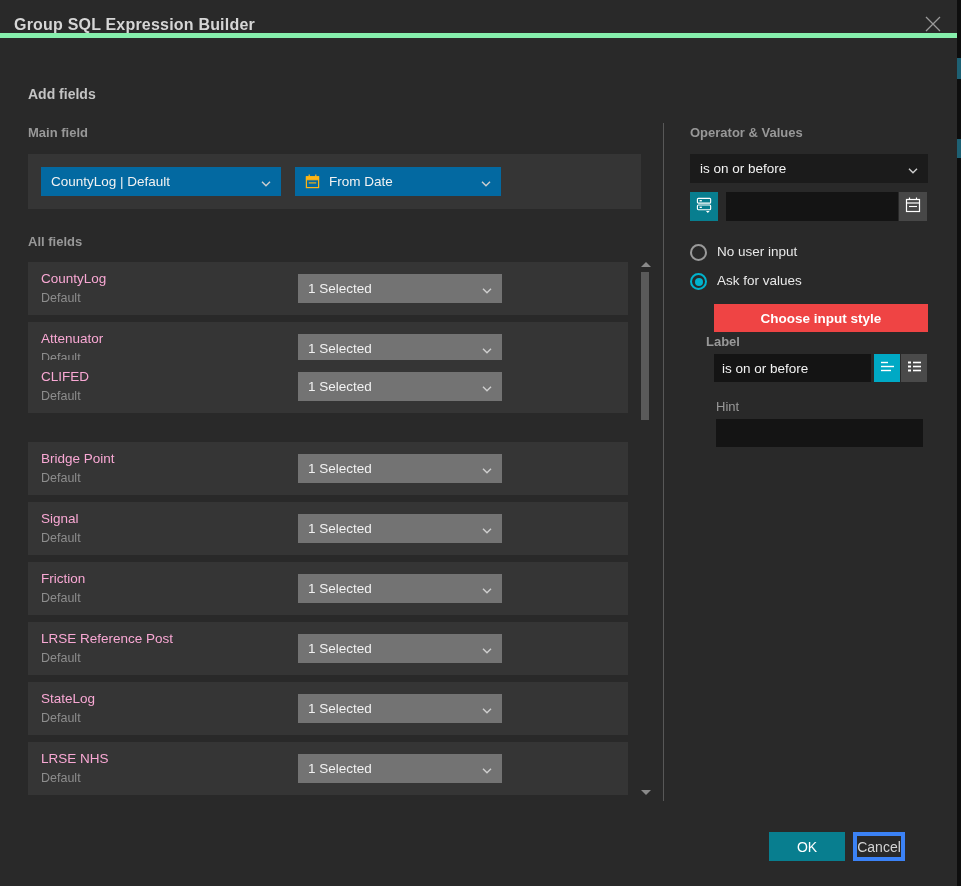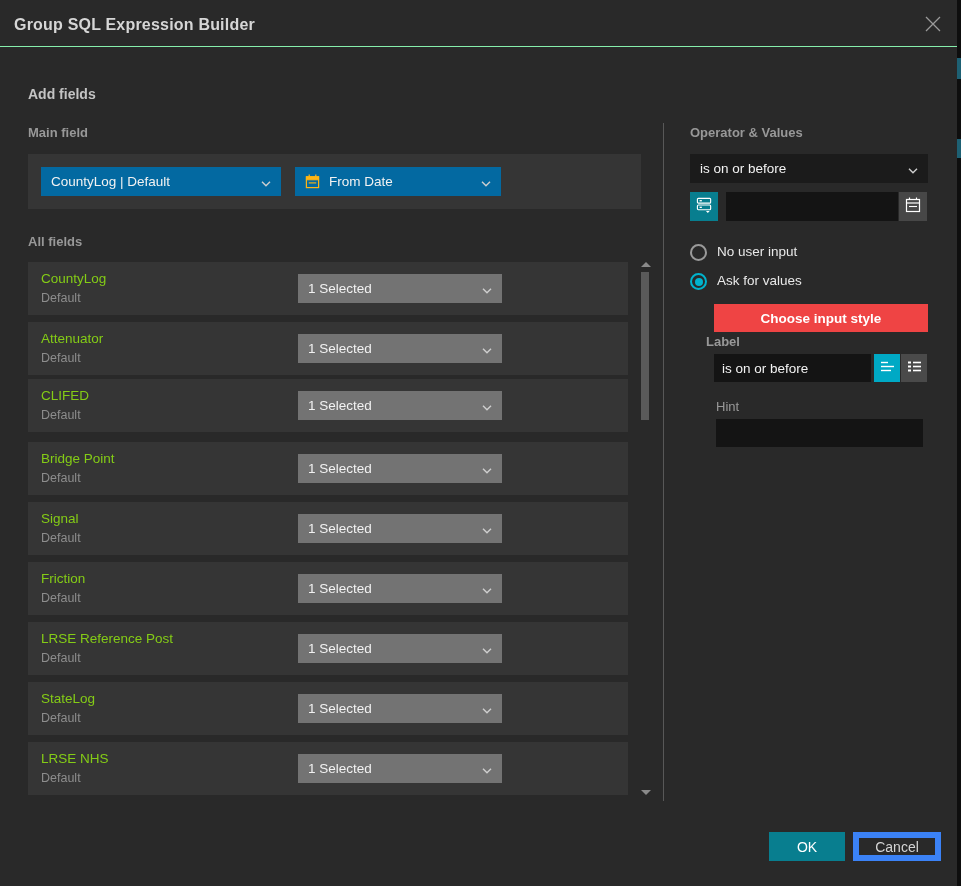--- a/index.html
+++ b/index.html
@@ -12,38 +12,38 @@
     color:#e6e6e6;
   }
 
   
   .edge-strip { position:absolute; right:0; top:0; width:4px; height:100%; background:#0e0e0e; z-index:5; }
   .edge-frag { position:absolute; left:0; width:4px; background:#1d6073; }
   .edge-frag.f1 { top:58px; height:21px; }
   .edge-frag.f2 { top:139px; height:19px; }
 
   
-  .hdr { position:absolute; left:0; top:0; width:957px; height:47px; border-bottom:1px solid #86efac; }
+  .hdr { position:absolute; left:0; top:0; width:957px; height:38px; border-bottom:5px solid #86efac; }
   .hdr-title { position:absolute; left:14px; top:16px; font-size:16px; font-weight:700; color:#d6d6d6; letter-spacing:.2px; }
   .close-btn { position:absolute; right:12px; top:14px; width:24px; height:24px; display:flex; align-items:center; justify-content:center; cursor:pointer; }
 
   .h-section { position:absolute; font-size:14px; font-weight:700; color:#c3c3c3; }
   .h-label   { position:absolute; font-size:13px; font-weight:700; color:#989898; }
 
   
   .dd { position:absolute; background:#0369a1; height:29px; display:flex; align-items:center; padding:0 10px; cursor:pointer; }
   .dd .dd-text { font-size:13.5px; color:#f2f2f2; white-space:nowrap; overflow:hidden; flex:1; }
   .dd .chev { flex:0 0 auto; margin-left:6px; }
 
   
   .main-row { position:absolute; left:28px; top:154px; width:613px; height:55px; background:#353535; }
 
   
   .frow { position:absolute; left:28px; width:600px; height:53px; background:#353535; }
-  .frow .fname { position:absolute; left:13px; top:9px;  font-size:13.5px; color:#84cc16; }
+  .frow .fname { position:absolute; left:13px; top:9px;  font-size:13.5px; color:#f9a8d4; }
   .frow .fsub  { position:absolute; left:13px; top:29px; font-size:12.5px; color:#8d8d8d; }
   .frow .dd { left:270px; top:12px; width:204px; background:#737373; }
 
   
   .sb-arrow { position:absolute; left:641px; width:0; height:0; border-left:5px solid transparent; border-right:5px solid transparent; }
   .sb-up   { top:262px; border-bottom:5px solid #8a8a8a; }
   .sb-down { top:790px; border-top:5px solid #8a8a8a; }
   .sb-thumb { position:absolute; left:641px; top:272px; width:8px; height:148px; background:#5a5a5a; cursor:grab; }
 
   
@@ -72,21 +72,21 @@
   .style-btn { top:354px; width:26px; height:28px; }
   .style-btn.align { left:874px; background:#00a9c5; }
   .style-btn.list  { left:901px; background:#4a4a4a; }
 
   .hint-cap { left:716px; top:399px; font-weight:400; }
   .hint-input { left:716px; top:419px; width:207px; height:28px; }
 
   
   .btn { position:absolute; top:832px; height:29px; font-size:14px; font-family:"Liberation Sans", sans-serif; cursor:pointer; }
   .ok-btn { left:769px; width:76px; background:#087e8f; border:1px solid #087e8f; color:#fff; }
-  .cancel-btn { left:853px; width:88px; background:transparent; border:6px solid #3b82f6; color:#d4d4d4; }
+  .cancel-btn { left:853px; width:52px; background:transparent; border:4px solid #3b82f6; color:#d4d4d4; }
 </style>
 </head>
 <body>
 
 <div class="dialog">
 
   <div class="hdr">
     <div class="hdr-title">Group SQL Expression Builder</div>
     <div class="close-btn">
       <span>
@@ -143,21 +143,21 @@
   <div class="frow" style="top:322px;">
     <div class="fname">Attenuator</div>
     <div class="fsub">Default</div>
     <div class="dd">
       <span class="dd-text">1 Selected</span>
       <span class="chev"><svg width="10" height="6" viewBox="0 0 10 6">
             <path d="M1 .8 L5 4.8 L9 .8" stroke="#cfcfcf" stroke-width="1.4" fill="none"></path>
           </svg></span>
     </div>
   </div>
-  <div class="frow" style="top:379px;">
+  <div class="frow" style="top:360px;">
     <div class="fname">CLIFED</div>
     <div class="fsub">Default</div>
     <div class="dd">
       <span class="dd-text">1 Selected</span>
       <span class="chev"><svg width="10" height="6" viewBox="0 0 10 6">
             <path d="M1 .8 L5 4.8 L9 .8" stroke="#cfcfcf" stroke-width="1.4" fill="none"></path>
           </svg></span>
     </div>
   </div>
   <div class="frow" style="top:442px;">

